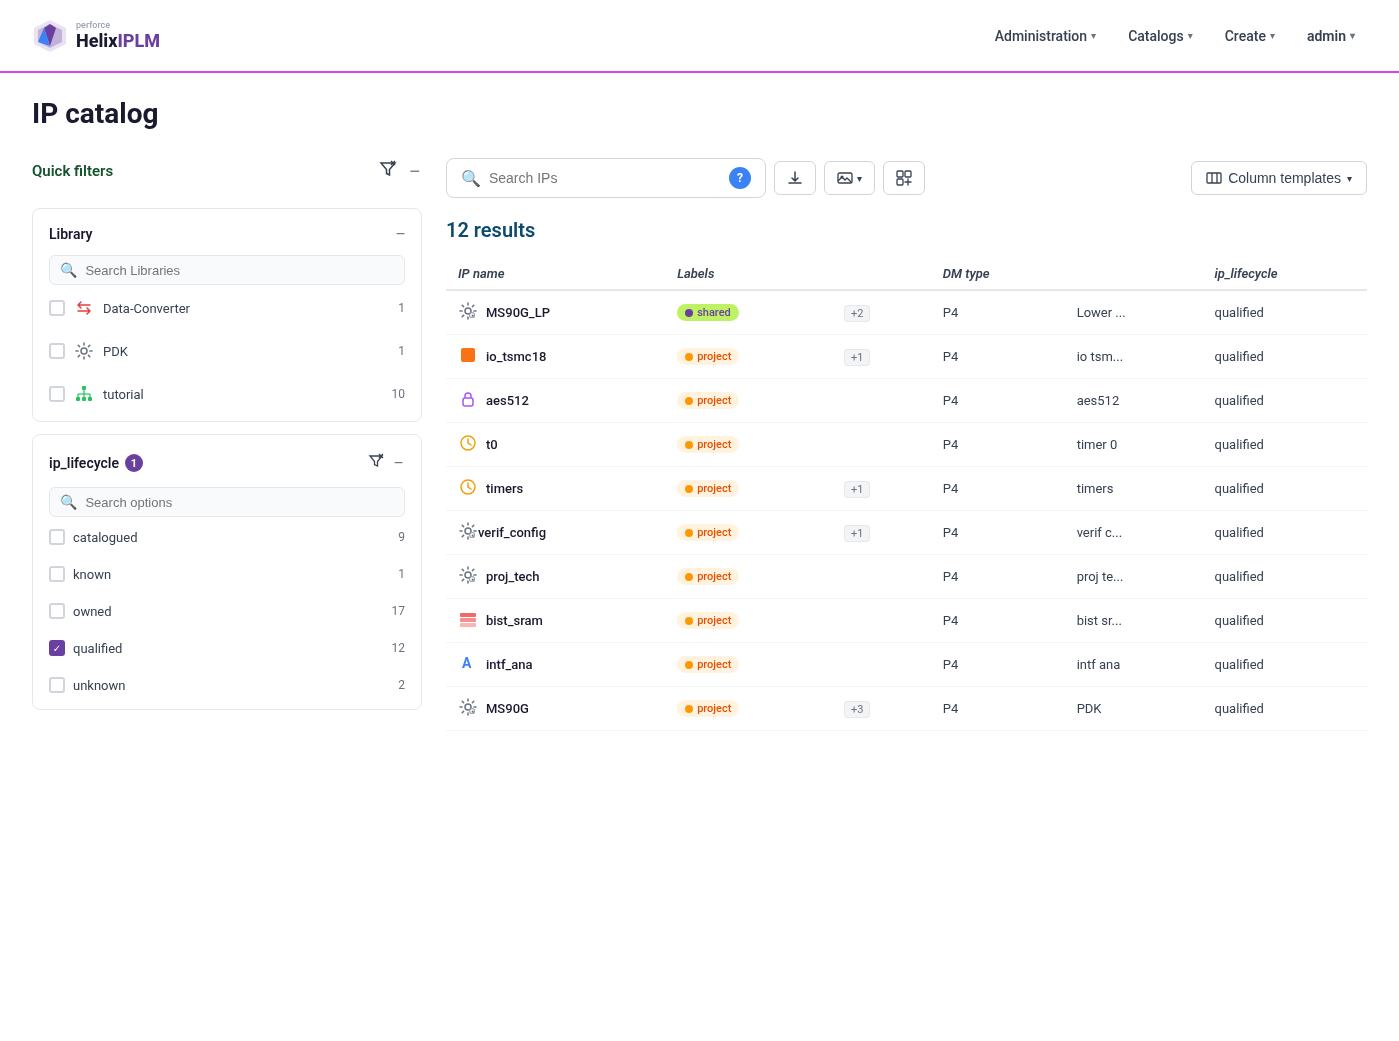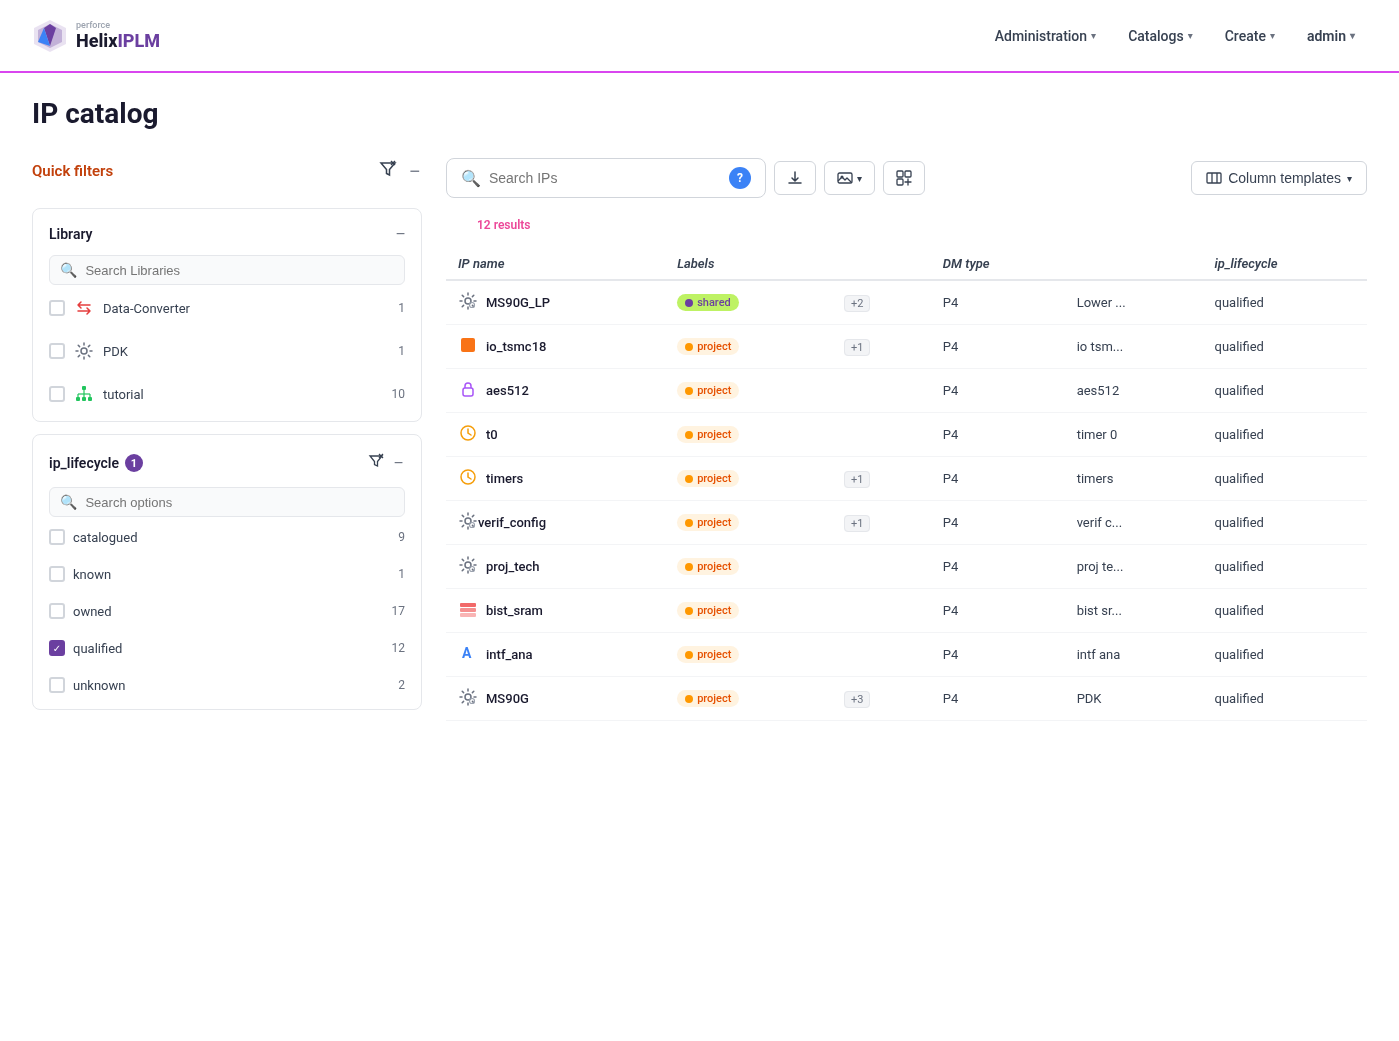--- a/index.html
+++ b/index.html
@@ -17,21 +17,21 @@
     
     .page { padding: 24px 32px; }
     .page-title { font-size: 28px; font-weight: 700; color: #1a1a2e; margin-bottom: 28px; }
 
     
     .content-layout { display: flex; gap: 24px; }
 
     
     .sidebar { width: 390px; flex-shrink: 0; display: flex; flex-direction: column; gap: 12px; }
     .quick-filters-header { display: flex; align-items: center; justify-content: space-between; margin-bottom: 12px; }
-    .quick-filters-title { font-size: 15px; font-weight: 600; color: #c2410c; }
+    .quick-filters-title { font-size: 15px; font-weight: 600; color: #14532d; }
     .qf-actions { display: flex; align-items: center; gap: 8px; }
     .filter-btn { background: none; border: none; cursor: pointer; color: #6b7280; font-size: 16px; padding: 2px; }
 
     .filter-panel { background: #fff; border: 1px solid #e5e7eb; border-radius: 8px; padding: 16px; }
     .filter-panel-header { display: flex; align-items: center; justify-content: space-between; margin-bottom: 12px; }
     .filter-panel-title { font-size: 14px; font-weight: 600; color: #1a1a2e; }
     .filter-panel-action { background: none; border: none; cursor: pointer; color: #6b7280; font-size: 16px; }
     .filter-panel-action.blue { color: #3b82f6; border: 1px solid #3b82f6; border-radius: 4px; width: 22px; height: 22px; display: flex; align-items: center; justify-content: center; font-size: 14px; }
 
     .search-box { display: flex; align-items: center; gap: 8px; background: #f9fafb; border: 1px solid #e5e7eb; border-radius: 6px; padding: 6px 10px; margin-bottom: 12px; }
@@ -55,21 +55,21 @@
 
     
     .main { flex: 1; }
     .toolbar { display: flex; align-items: center; gap: 8px; margin-bottom: 20px; }
     .search-bar { display: flex; align-items: center; gap: 8px; background: #fff; border: 1px solid #d1d5db; border-radius: 8px; padding: 8px 14px; flex: 1; max-width: 320px; }
     .search-bar input { background: none; border: none; outline: none; font-size: 14px; color: #9ca3af; width: 100%; }
     .help-btn { width: 22px; height: 22px; background: #3b82f6; border-radius: 50%; color: white; font-size: 12px; font-weight: 700; display: flex; align-items: center; justify-content: center; cursor: pointer; flex-shrink: 0; }
     .toolbar-btn { background: #fff; border: 1px solid #d1d5db; border-radius: 6px; padding: 8px 12px; cursor: pointer; display: flex; align-items: center; gap: 4px; color: #374151; font-size: 14px; }
     .col-templates-btn { background: #fff; border: 1px solid #d1d5db; border-radius: 6px; padding: 8px 14px; cursor: pointer; display: flex; align-items: center; gap: 6px; color: #374151; font-size: 14px; margin-left: auto; }
 
-    .results-count { font-size: 12px; font-weight: 600; color: #ec4899; margin-bottom: 16px; margin-left: 31px; }
+    .results-count { font-size: 20px; font-weight: 600; color: #0c4a6e; margin-bottom: 16px; }
 
     
     .ip-table { width: 100%; border-collapse: collapse; }
     .ip-table thead tr { border-bottom: 2px solid #e5e7eb; }
     .ip-table th { text-align: left; padding: 8px 12px; font-size: 13px; font-weight: 600; color: #374151; white-space: nowrap; font-style: italic; }
     .ip-table td { padding: 10px 12px; font-size: 13px; color: #374151; border-bottom: 1px solid #f3f4f6; vertical-align: middle; }
     .ip-name { font-size: 13px; color: #1a1a2e; font-weight: 500; }
 
     
     .label-tag { display: inline-flex; align-items: center; gap: 4px; padding: 2px 8px; border-radius: 12px; font-size: 11px; font-weight: 500; }

